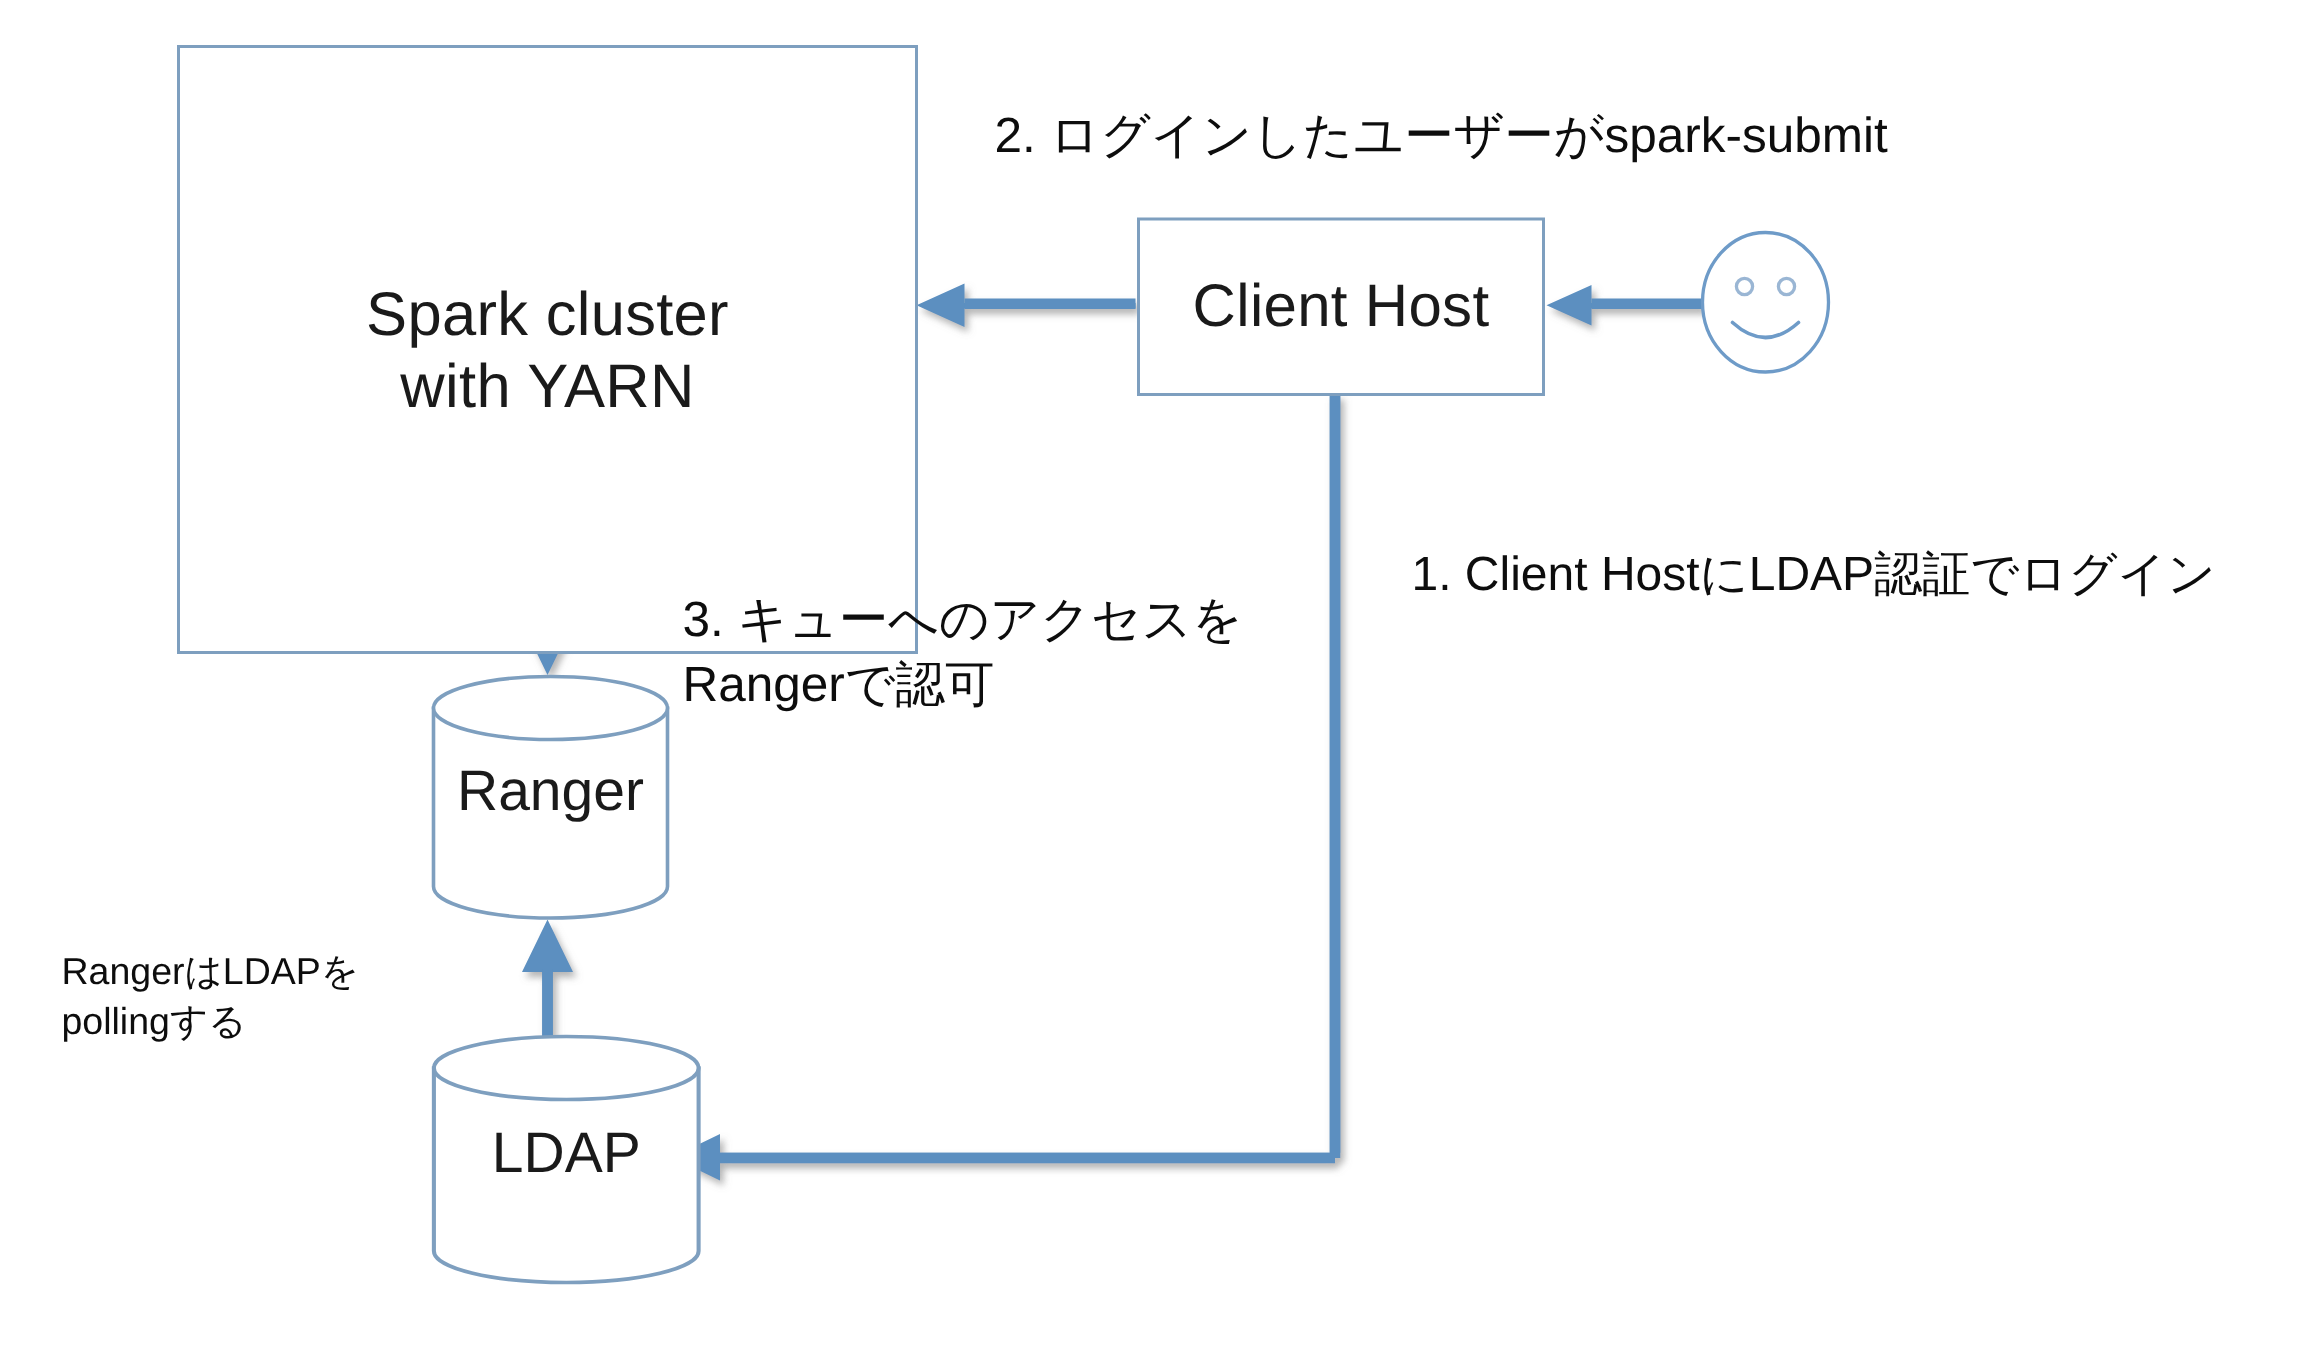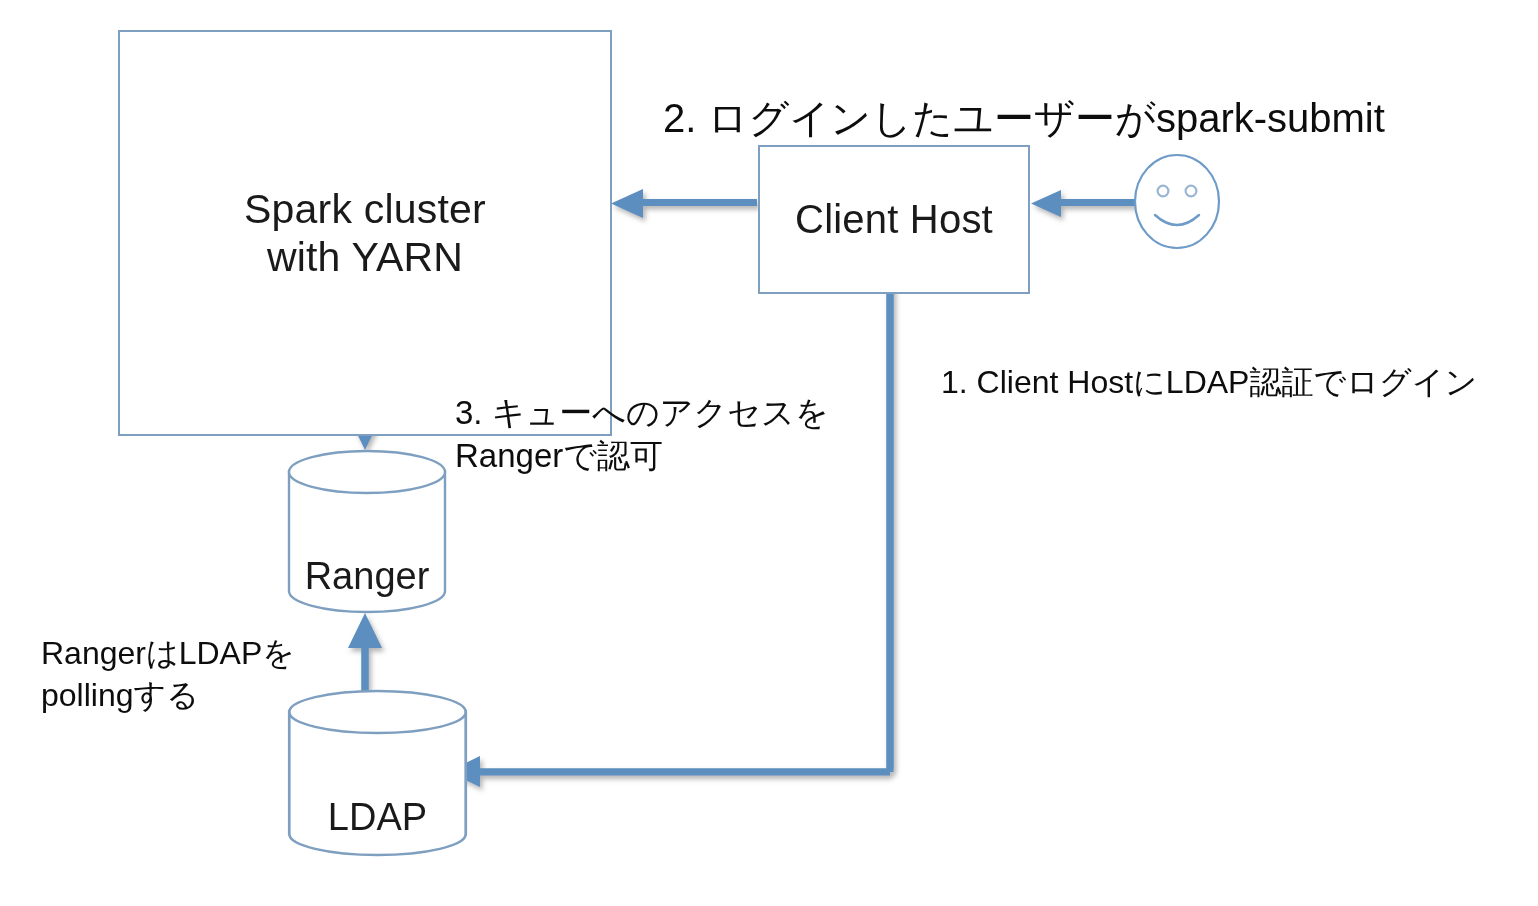--- a/index.html
+++ b/index.html
@@ -45,21 +45,21 @@
     left: 118px;
     top: 30px;
     width: 494px;
     height: 406px;
   }
   
   #client-host-node {
     left: 758px;
     top: 145px;
     width: 272px;
-    height: 149px;
+    height: 119px;
   }
   #client-host-node .node-label { font-size: 40px; }
 
   
   .node-cylinder {
     position: absolute;
     width: 160px;
   }
   .node-cylinder .cyl-svg {
     position: absolute;
@@ -69,21 +69,20 @@
     height: 100%;
     overflow: visible;
   }
   .node-cylinder .cyl-label {
     position: absolute;
     left: 0;
     width: 100%;
     text-align: center;
     font-size: 38px;
     color: #1a1a1a;
-    margin-top: 48px;
   }
   #ranger-node { left: 287px; top: 450px; height: 163px; }
   #ranger-node .cyl-label { top: 57px; }
   #ldap-node   { left: 287px; top: 690px; height: 166px; padding-left: 21px; }
   #ldap-node .cyl-label { top: 58px; }
 
   
   #user-smiley-node {
     position: absolute;
     left: 1133px;
@@ -94,27 +93,27 @@
   #user-smiley-node svg { display: block; width: 100%; height: 100%; overflow: visible; }
 
   
   .annotation {
     position: absolute;
     color: #0d0d0d;
     font-size: 33px;
     line-height: 1.3;
     white-space: pre-line;
   }
-  #annotation-2 { left: 663px; top: 92px; font-size: 40px; }
+  #annotation-2 { left: 663px; top: 69px; font-size: 33px; }
   #annotation-1 { left: 941px; top: 342px; font-size: 32px; margin-top: 20px; }
   #annotation-3 {
     left: 455px; top: 392px; font-size: 33px;
     text-align: left; width: 390px;
   }
-  #annotation-polling { left: 41px; top: 632px; font-size: 32px; line-height: 1.32; }
+  #annotation-polling { left: 41px; top: 632px; font-size: 25px; line-height: 1.32; }
 
   
   #arrow-layer {
     position: absolute;
     left: 0; top: 0;
     width: 1538px;
     height: 906px;
     pointer-events: none;
   }
 </style>

